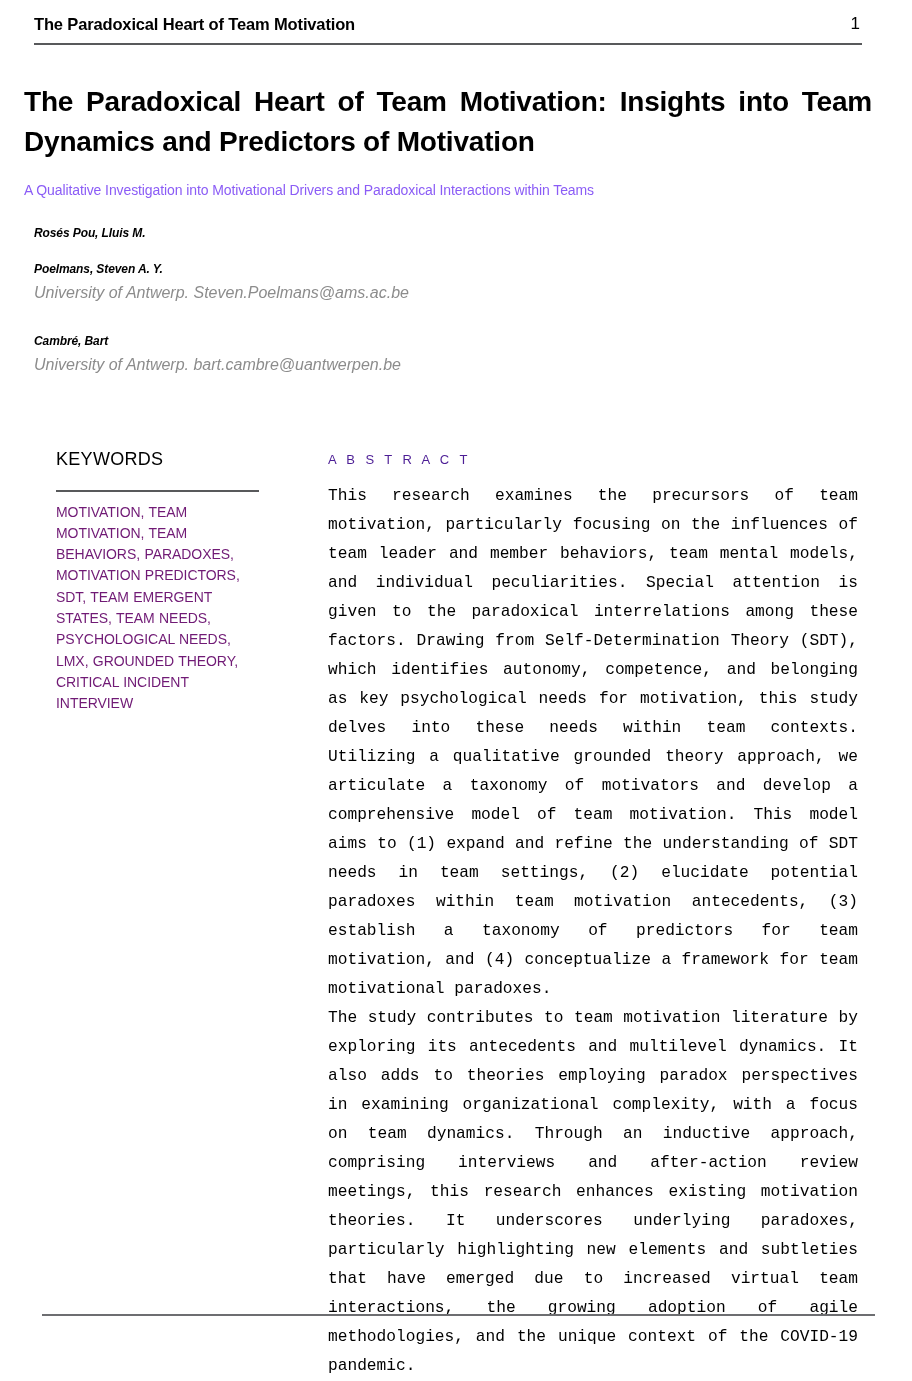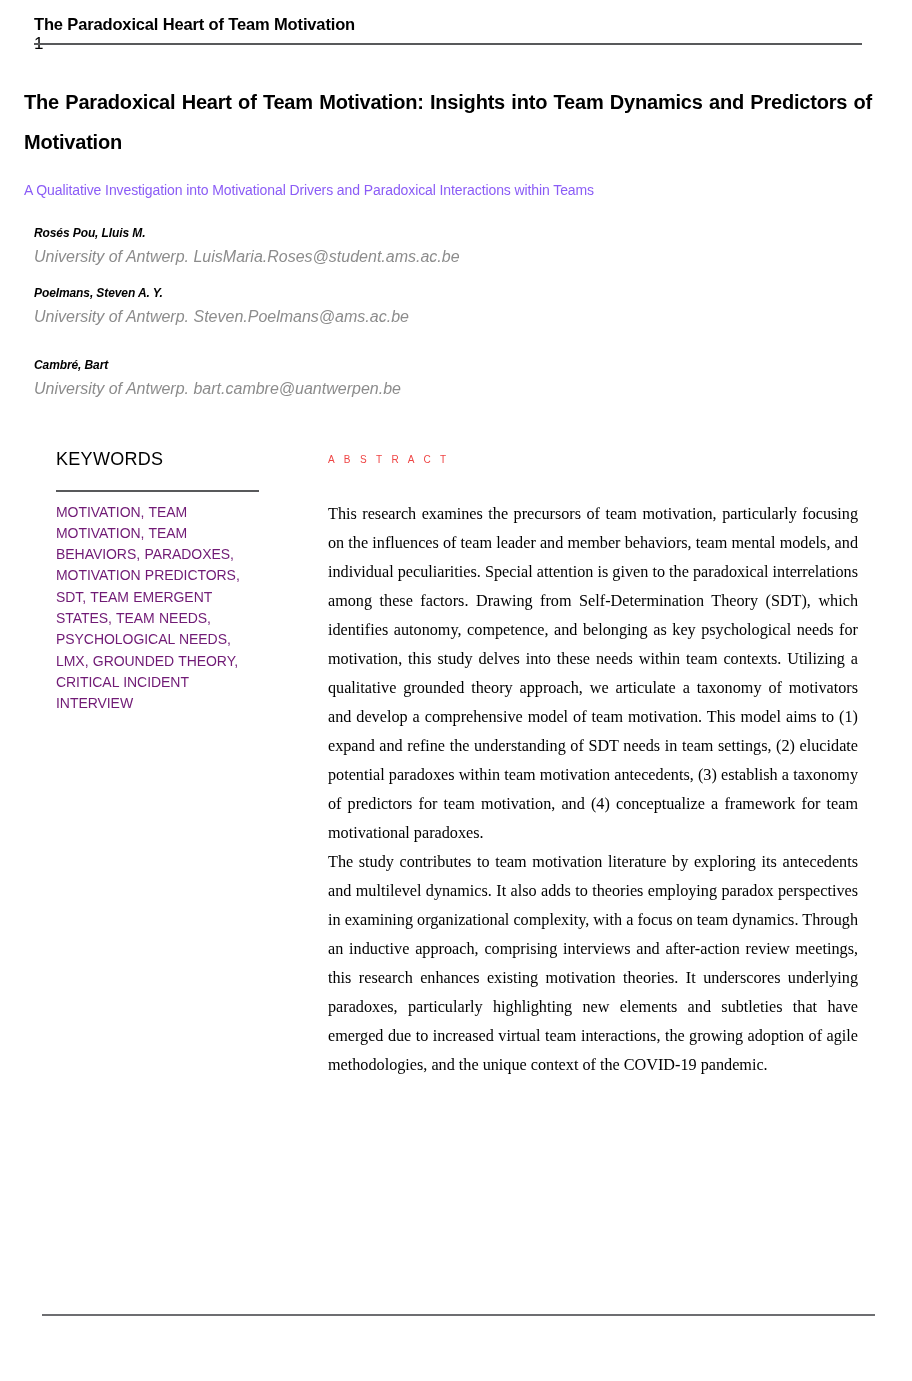--- a/index.html
+++ b/index.html
@@ -29,21 +29,20 @@
   
   .running-header {
     position: absolute;
     left: 34px;
     top: 14px;
     width: 828px;
     height: 32px;
     display: flex;
     align-items: flex-start;
     justify-content: space-between;
-    flex-direction: column;
   }
   .running-header-title {
     font-family: "Liberation Sans Narrow", "Liberation Sans", sans-serif;
     font-size: 16.5px;
     font-weight: bold;
     letter-spacing: -0.15px;
     line-height: 20px;
     color: #000;
     white-space: nowrap;
   }
@@ -66,21 +65,21 @@
 
   
   .title-block {
     position: absolute;
     left: 24px;
     top: 82px;
     width: 848px;
   }
   .paper-title {
     font-family: "Liberation Sans Narrow", "Liberation Sans", sans-serif;
-    font-size: 20px;
+    font-size: 28px;
     font-weight: bold;
     line-height: 40px;
     letter-spacing: -0.2px;
     text-align: justify;
     text-align-last: left;
     margin: 0;
     color: #000;
   }
   .paper-subtitle {
     font-family: "Liberation Sans Narrow", "Liberation Sans", sans-serif;
@@ -164,29 +163,29 @@
 
   
   .abstract-col {
     position: absolute;
     left: 328px;
     top: 0;
     width: 530px;
   }
   .abstract-label {
     font-family: "Liberation Sans", sans-serif;
-    font-size: 10px;
+    font-size: 13px;
     font-weight: normal;
     letter-spacing: 3.4px;
     line-height: 20px;
-    color: #ef4444;
-    margin: 0 0 30px 0;
+    color: #4c1d95;
+    margin: 0 0 12px 0;
   }
   .abstract-para {
-    font-family: Liberation Serif, serif;
+    font-family: Liberation Mono, monospace;
     font-size: 16.2px;
     line-height: 29px;
     text-align: justify;
     text-align-last: left;
     color: #000;
     margin: 0;
   }
 
   
   .footer-rule {
@@ -210,21 +209,20 @@
   <div class="header-rule"></div>
 
   <div class="title-block">
     <h1 class="paper-title">The Paradoxical Heart of Team Motivation: Insights into Team Dynamics and Predictors of Motivation</h1>
     <p class="paper-subtitle">A Qualitative Investigation into Motivational Drivers and Paradoxical Interactions within Teams</p>
   </div>
 
   <div class="authors">
     <div class="author">
       <p class="author-name">Rosés Pou, Lluis M.</p>
-      <p class="author-affil">University of Antwerp. LuisMaria.Roses@student.ams.ac.be</p>
     </div>
     <div class="author spaced">
       <p class="author-name">Poelmans, Steven A. Y.</p>
       <p class="author-affil">University of Antwerp. Steven.Poelmans@ams.ac.be</p>
     </div>
     <div class="author">
       <p class="author-name">Cambré, Bart</p>
       <p class="author-affil">University of Antwerp. bart.cambre@uantwerpen.be</p>
     </div>
   </div>

